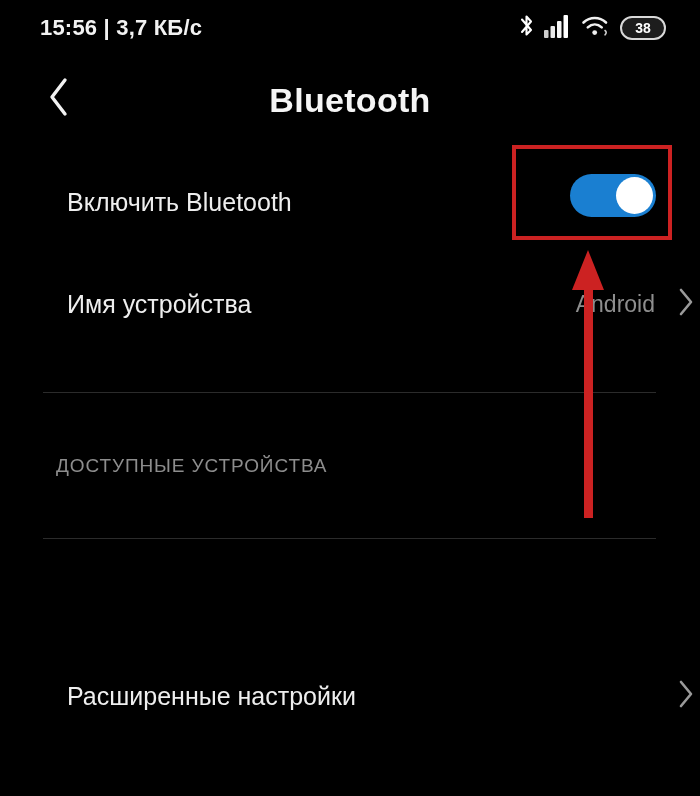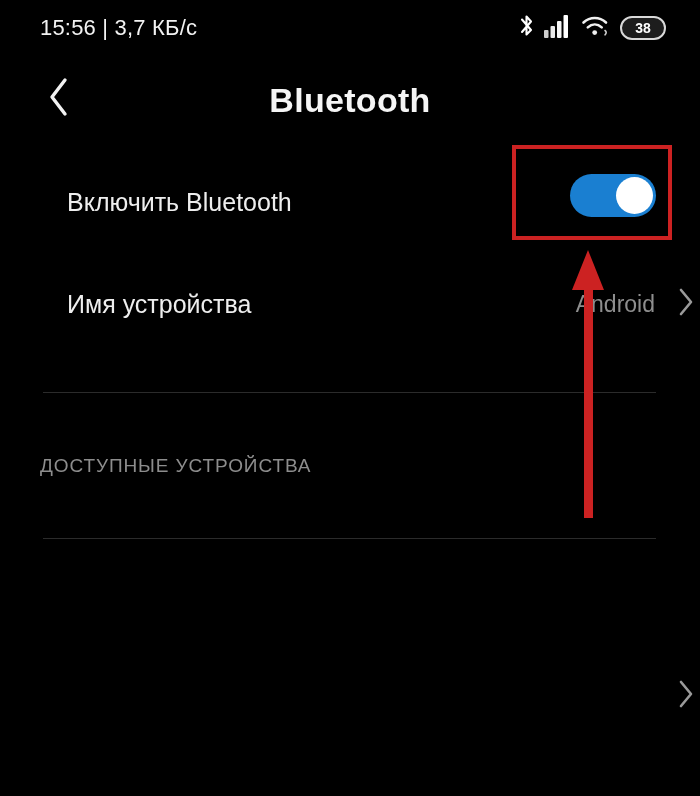--- a/index.html
+++ b/index.html
@@ -31,21 +31,21 @@
     width: 700px;
     height: 56px;
     display: flex;
     align-items: center;
     justify-content: space-between;
     padding: 0 34px 0 40px;
     box-sizing: border-box;
   }
   .status-left {
     font-size: 22px;
-    font-weight: normal;
+    font-weight: bold;
     letter-spacing: 0.2px;
     color: #f2f2f2;
     white-space: nowrap;
   }
   .status-right {
     display: flex;
     align-items: center;
     gap: 9px;
   }
   .ic { display: block; }
@@ -126,21 +126,21 @@
 
   .row-bt-toggle { top: 160px; height: 84px; }
   .row-device-name { top: 268px; height: 72px; }
   .row-advanced { top: 660px; height: 72px; }
 
   
   .section-header {
     position: absolute;
     left: 0;
     width: 700px;
-    padding: 0 40px;
+    padding: 0 56px;
     box-sizing: border-box;
     font-size: 19px;
     letter-spacing: 0.9px;
     color: #8d8d8d;
     text-transform: uppercase;
     white-space: nowrap;
   }
   .sh-available { top: 455px; }
   .sh-btsettings { top: 600px; }
 
@@ -273,20 +273,21 @@
   </div>
 
   <div class="divider div-1"></div>
 
   <div class="section-header sh-available">ДОСТУПНЫЕ УСТРОЙСТВА</div>
 
   <div class="divider div-2"></div>
 
 
   <div class="row row-advanced">
+    <div class="row-label">Расширенные настройки</div>
     <div class="row-spacer"></div>
     <span class="chev">
       <svg width="18" height="30" viewBox="0 0 18 30">
         <path d="M4 3 L14 15 L4 27" fill="none" stroke="#9a9a9a" stroke-width="2.6" stroke-linecap="round" stroke-linejoin="round"></path>
       </svg>
     </span>
   </div>
 
   <div class="annot-box"></div>
 

